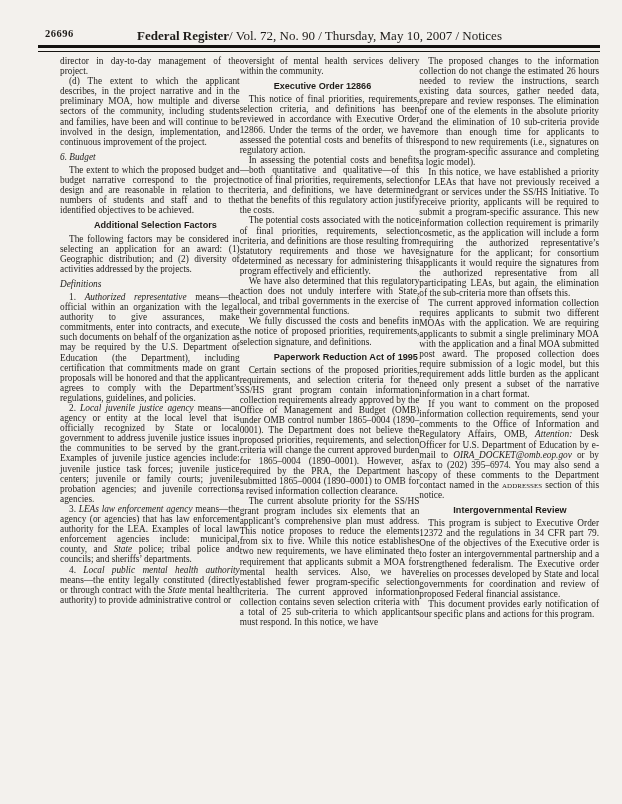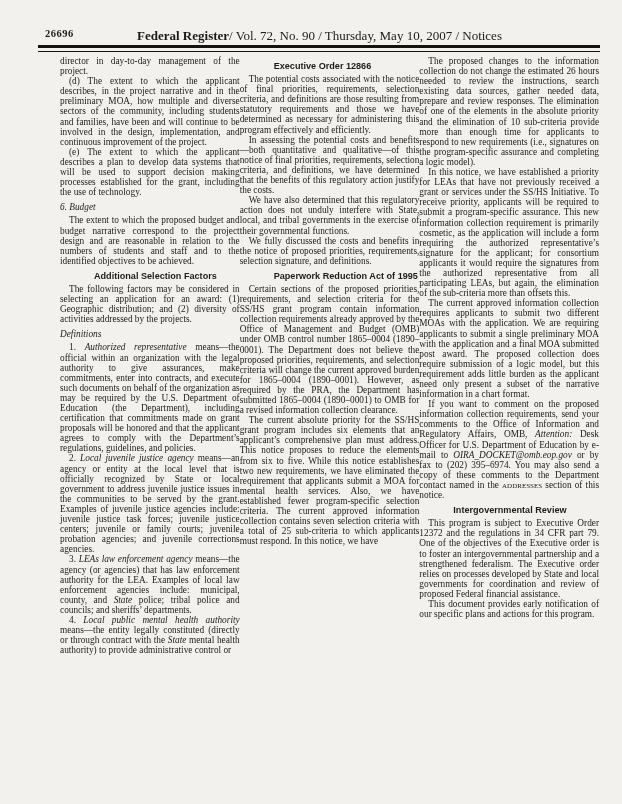--- a/index.html
+++ b/index.html
@@ -89,35 +89,36 @@
 <div class="page">
   <div class="header-row">
     <span class="page-number">26696</span>
     <span class="masthead"><span class="bold">Federal Register</span><span>/ Vol. 72, No. 90 / Thursday, May 10, 2007 / Notices</span></span>
   </div>
   <div class="header-rule"></div>
   <div class="columns">
     <div class="col">
         <div class="pf">director in day-to-day management of the project.</div>
         <div class="p">(d) The extent to which the applicant describes, in the project narrative and in the preliminary MOA, how multiple and diverse sectors of the community, including students and families, have been and will continue to be involved in the design, implementation, and continuous improvement of the project.</div>
-        <div class="p">(e) The extent to which the applicant describes a plan to develop data systems that will be used to support decision making processes established for the grant, including the use of technology.</div>
         <div class="hi">6. Budget</div>
         <div class="p">The extent to which the proposed budget and budget narrative correspond to the project design and are reasonable in relation to the numbers of students and staff and to the identified objectives to be achieved.</div>
         <div class="hb">Additional Selection Factors</div>
         <div class="p">The following factors may be considered in selecting an application for an award: (1) Geographic distribution; and (2) diversity of activities addressed by the projects.</div>
         <div class="hi">Definitions</div>
         <div class="p">1. <i>Authorized representative</i> means—the official within an organization with the legal authority to give assurances, make commitments, enter into contracts, and execute such documents on behalf of the organization as may be required by the U.S. Department of Education (the Department), including certification that commitments made on grant proposals will be honored and that the applicant agrees to comply with the Department’s regulations, guidelines, and policies.</div>
         <div class="p">2. <i>Local juvenile justice agency</i> means—an agency or entity at the local level that is officially recognized by State or local government to address juvenile justice issues in the communities to be served by the grant. Examples of juvenile justice agencies include: juvenile justice task forces; juvenile justice centers; juvenile or family courts; juvenile probation agencies; and juvenile corrections agencies.</div>
         <div class="p">3. <i>LEAs law enforcement agency</i> means—the agency (or agencies) that has law enforcement authority for the LEA. Examples of local law enforcement agencies include: municipal, county, and <i>State</i> police; tribal police and councils; and sheriffs’ departments.</div>
         <div class="p">4. <i>Local public mental health authority</i> means—the entity legally constituted (directly or through contract with the <i>State</i> mental health authority) to provide administrative control or</div>
       </div>
     <div class="col">
+        <div class="pf">oversight of mental health services delivery within the community.</div>
         <div class="hb">Executive Order 12866</div>
+        <div class="p">This notice of final priorities, requirements, selection criteria, and definitions has been reviewed in accordance with Executive Order 12866. Under the terms of the order, we have assessed the potential costs and benefits of this regulatory action.</div>
+        <div class="p">In assessing the potential costs and benefits—both quantitative and qualitative—of this notice of final priorities, requirements, selection criteria, and definitions, we have determined that the benefits of this regulatory action justify the costs.</div>
         <div class="p">The potential costs associated with the notice of final priorities, requirements, selection criteria, and definitions are those resulting from statutory requirements and those we have determined as necessary for administering this program effectively and efficiently.</div>
-        <div class="p">In assessing the potential costs and benefits—both quantitative and qualitative—of this notice of final priorities, requirements, selection criteria, and definitions, we have determined that the benefits of this regulatory action justify the costs.</div>
         <div class="p">We have also determined that this regulatory action does not unduly interfere with State, local, and tribal governments in the exercise of their governmental functions.</div>
         <div class="p">We fully discussed the costs and benefits in the notice of proposed priorities, requirements, selection signature, and definitions.</div>
         <div class="hb">Paperwork Reduction Act of 1995</div>
         <div class="p">Certain sections of the proposed priorities, requirements, and selection criteria for the SS/HS grant program contain information collection requirements already approved by the Office of Management and Budget (OMB) under OMB control number 1865–0004 (1890–0001). The Department does not believe the proposed priorities, requirements, and selection criteria will change the current approved burden for 1865–0004 (1890–0001). However, as required by the PRA, the Department has submitted 1865–0004 (1890–0001) to OMB for a revised information collection clearance.</div>
         <div class="p">The current absolute priority for the SS/HS grant program includes six elements that an applicant’s comprehensive plan must address. This notice proposes to reduce the elements from six to five. While this notice establishes two new requirements, we have eliminated the requirement that applicants submit a MOA for mental health services. Also, we have established fewer program-specific selection criteria. The current approved information collection contains seven selection criteria with a total of 25 sub-criteria to which applicants must respond. In this notice, we have</div>
       </div>
     <div class="col">
         <div class="p">The proposed changes to the information collection do not change the estimated 26 hours needed to review the instructions, search existing data sources, gather needed data, prepare and review responses. The elimination of one of the elements in the absolute priority and the elimination of 10 sub-criteria provide more than enough time for applicants to respond to new requirements (i.e., signatures on the program-specific assurance and completing a logic model).</div>
         <div class="p">In this notice, we have established a priority for LEAs that have not previously received a grant or services under the SS/HS Initiative. To receive priority, applicants will be required to submit a program-specific assurance. This new information collection requirement is primarily cosmetic, as the application will include a form requiring the authorized representative’s signature for the applicant; for consortium applicants it would require the signatures from the authorized representative from all participating LEAs, but again, the elimination of the sub-criteria more than offsets this.</div>
         <div class="p">The current approved information collection requires applicants to submit two different MOAs with the application. We are requiring applicants to submit a single preliminary MOA with the application and a final MOA submitted post award. The proposed collection does require submission of a logic model, but this requirement adds little burden as the applicant need only present a subset of the narrative information in a chart format.</div>

